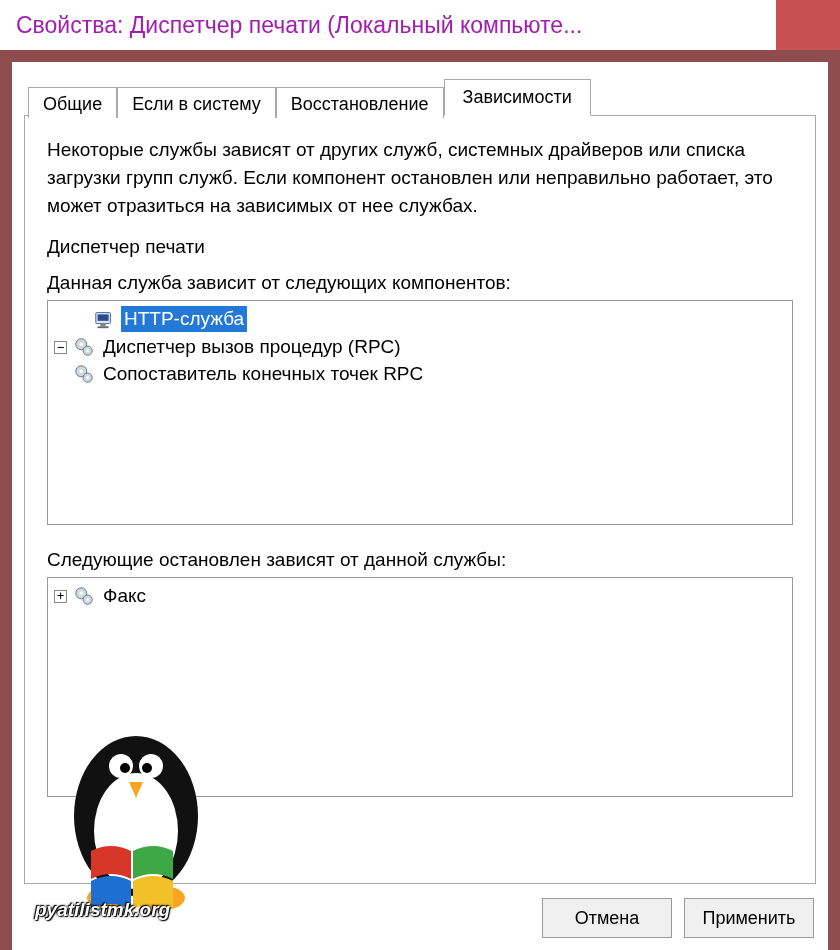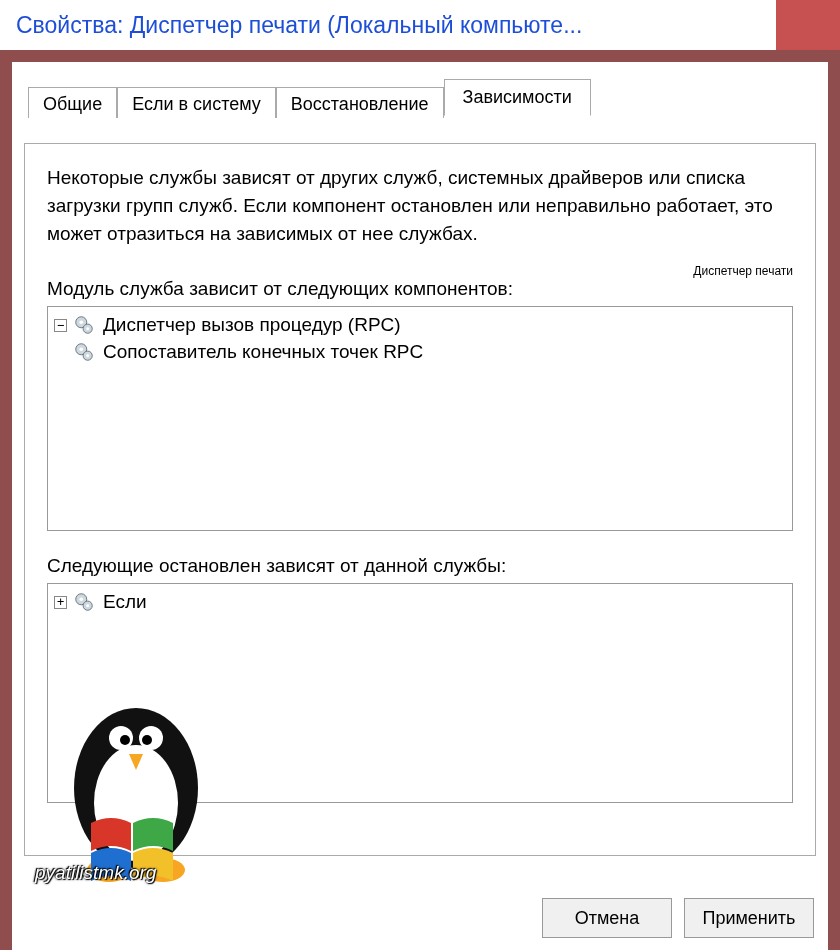--- a/index.html
+++ b/index.html
@@ -12,21 +12,21 @@
     height: 950px;
     overflow: hidden;
     color: #000;
   }
   .titlebar {
     height: 50px;
     background: #fff;
     display: flex;
     align-items: center;
     padding: 0 0 0 16px;
-    color: #1d4ed8;
+    color: #a21caf;
     font-size: 23px;
   }
   .titlebar .title-text {
     flex: 1;
     white-space: nowrap;
     overflow: hidden;
     text-overflow: ellipsis;
   }
   .close-btn {
     width: 64px;
@@ -39,21 +39,20 @@
     font-size: 20px;
     font-weight: 300;
   }
   .window-body {
     margin: 12px 12px 0 12px;
     background: #fff;
     padding: 18px 12px 12px 12px;
     height: 888px;
     display: flex;
     flex-direction: column;
-    gap: 28px;
   }
   .tab-strip {
     display: flex;
     align-items: flex-end;
     height: 36px;
     padding-left: 4px;
     margin-bottom: -1px;
     position: relative;
     z-index: 2;
   }
@@ -86,23 +85,22 @@
     z-index: 1;
     position: relative;
     background: #fff;
   }
   .description {
     font-size: 19px;
     line-height: 28px;
     margin-bottom: 16px;
   }
   .service-name {
-    font-size: 12px;
-    margin-bottom: 0;
-    text-align: right;
+    font-size: 19px;
+    margin-bottom: 14px;
   }
   .field-label {
     font-size: 19px;
     margin-bottom: 6px;
   }
   .tree-box {
     border: 1px solid #999;
     background: #fff;
     overflow: auto;
     padding: 4px 6px;
@@ -164,27 +162,27 @@
     position: absolute;
     left: 6px;
     bottom: -38px;
     width: 210px;
     height: 205px;
     z-index: 5;
     pointer-events: none;
   }
   .wm-text {
     position: absolute;
-    bottom: 9px; left: 4px;
+    bottom: 0; left: 4px;
     font-family: "Arial Black", sans-serif;
     font-size: 19px;
     color: #fff;
     text-shadow: 0 0 3px #000, 1px 1px 1px #000, -1px -1px 1px #000;
     font-style: italic;
-    font-weight: 400;
+    font-weight: 700;
   }
 </style>
 </head>
 <body>
 
 <div class="titlebar">
   <span class="title-text">Свойства: Диспетчер печати (Локальный компьюте...</span>
   <div class="close-btn">
     <span>
       <svg viewBox="0 0 16 16">
@@ -201,24 +199,39 @@
     <div class="tab inactive">Если в систему</div>
     <div class="tab inactive">Восстановление</div>
     <div class="tab active">Зависимости</div>
   </div>
 
   <div class="tab-page">
 
     <div class="description">Некоторые службы зависят от других служб, системных драйверов или списка загрузки групп служб. Если компонент остановлен или неправильно работает, это может отразиться на зависимых от нее службах.</div>
     <div class="service-name">Диспетчер печати</div>
 
-    <div class="field-label">Модуль служба зависит от следующих компонентов:</div>
+    <div class="field-label">Данная служба зависит от следующих компонентов:</div>
     <div class="tree-box top">
       <div class="tree">
         <ul>
+          <li>
+            <div class="row selected">
+              <span class="conn-stub"></span>
+              <span class="expander blank"></span>
+              <span class="icon">
+                <svg viewBox="0 0 24 24">
+                    <rect x="3" y="5" width="16" height="12" rx="1" fill="#d8e4f2" stroke="#4060a0"></rect>
+                    <rect x="5" y="7" width="12" height="7" fill="#2b4b90"></rect>
+                    <rect x="8" y="17" width="6" height="3" fill="#888"></rect>
+                    <rect x="5" y="20" width="12" height="2" fill="#666"></rect>
+                  </svg>
+              </span>
+              <span class="lbl">HTTP-служба</span>
+            </div>
+          </li>
           <li>
             <div class="row">
               <span class="expander">−</span>
               <span class="icon">
                 <svg viewBox="0 0 24 24">
                     <circle cx="9" cy="9" r="6" fill="#cfd8dc" stroke="#607080"></circle>
                     <circle cx="9" cy="9" r="2" fill="#fff"></circle>
                     <circle cx="16" cy="16" r="5" fill="#cfd8dc" stroke="#607080"></circle>
                     <circle cx="16" cy="16" r="1.6" fill="#fff"></circle>
                   </svg>
@@ -254,21 +267,21 @@
             <div class="row">
               <span class="expander">+</span>
               <span class="icon">
                 <svg viewBox="0 0 24 24">
                     <circle cx="9" cy="9" r="6" fill="#cfd8dc" stroke="#607080"></circle>
                     <circle cx="9" cy="9" r="2" fill="#fff"></circle>
                     <circle cx="16" cy="16" r="5" fill="#cfd8dc" stroke="#607080"></circle>
                     <circle cx="16" cy="16" r="1.6" fill="#fff"></circle>
                   </svg>
               </span>
-              <span class="lbl">Если</span>
+              <span class="lbl">Факс</span>
             </div>
           </li>
         </ul>
       </div>
     </div>
 
     <div class="watermark">
       <svg viewBox="0 0 210 205">
 
         <ellipse cx="105" cy="100" rx="62" ry="80" fill="#111"></ellipse>

